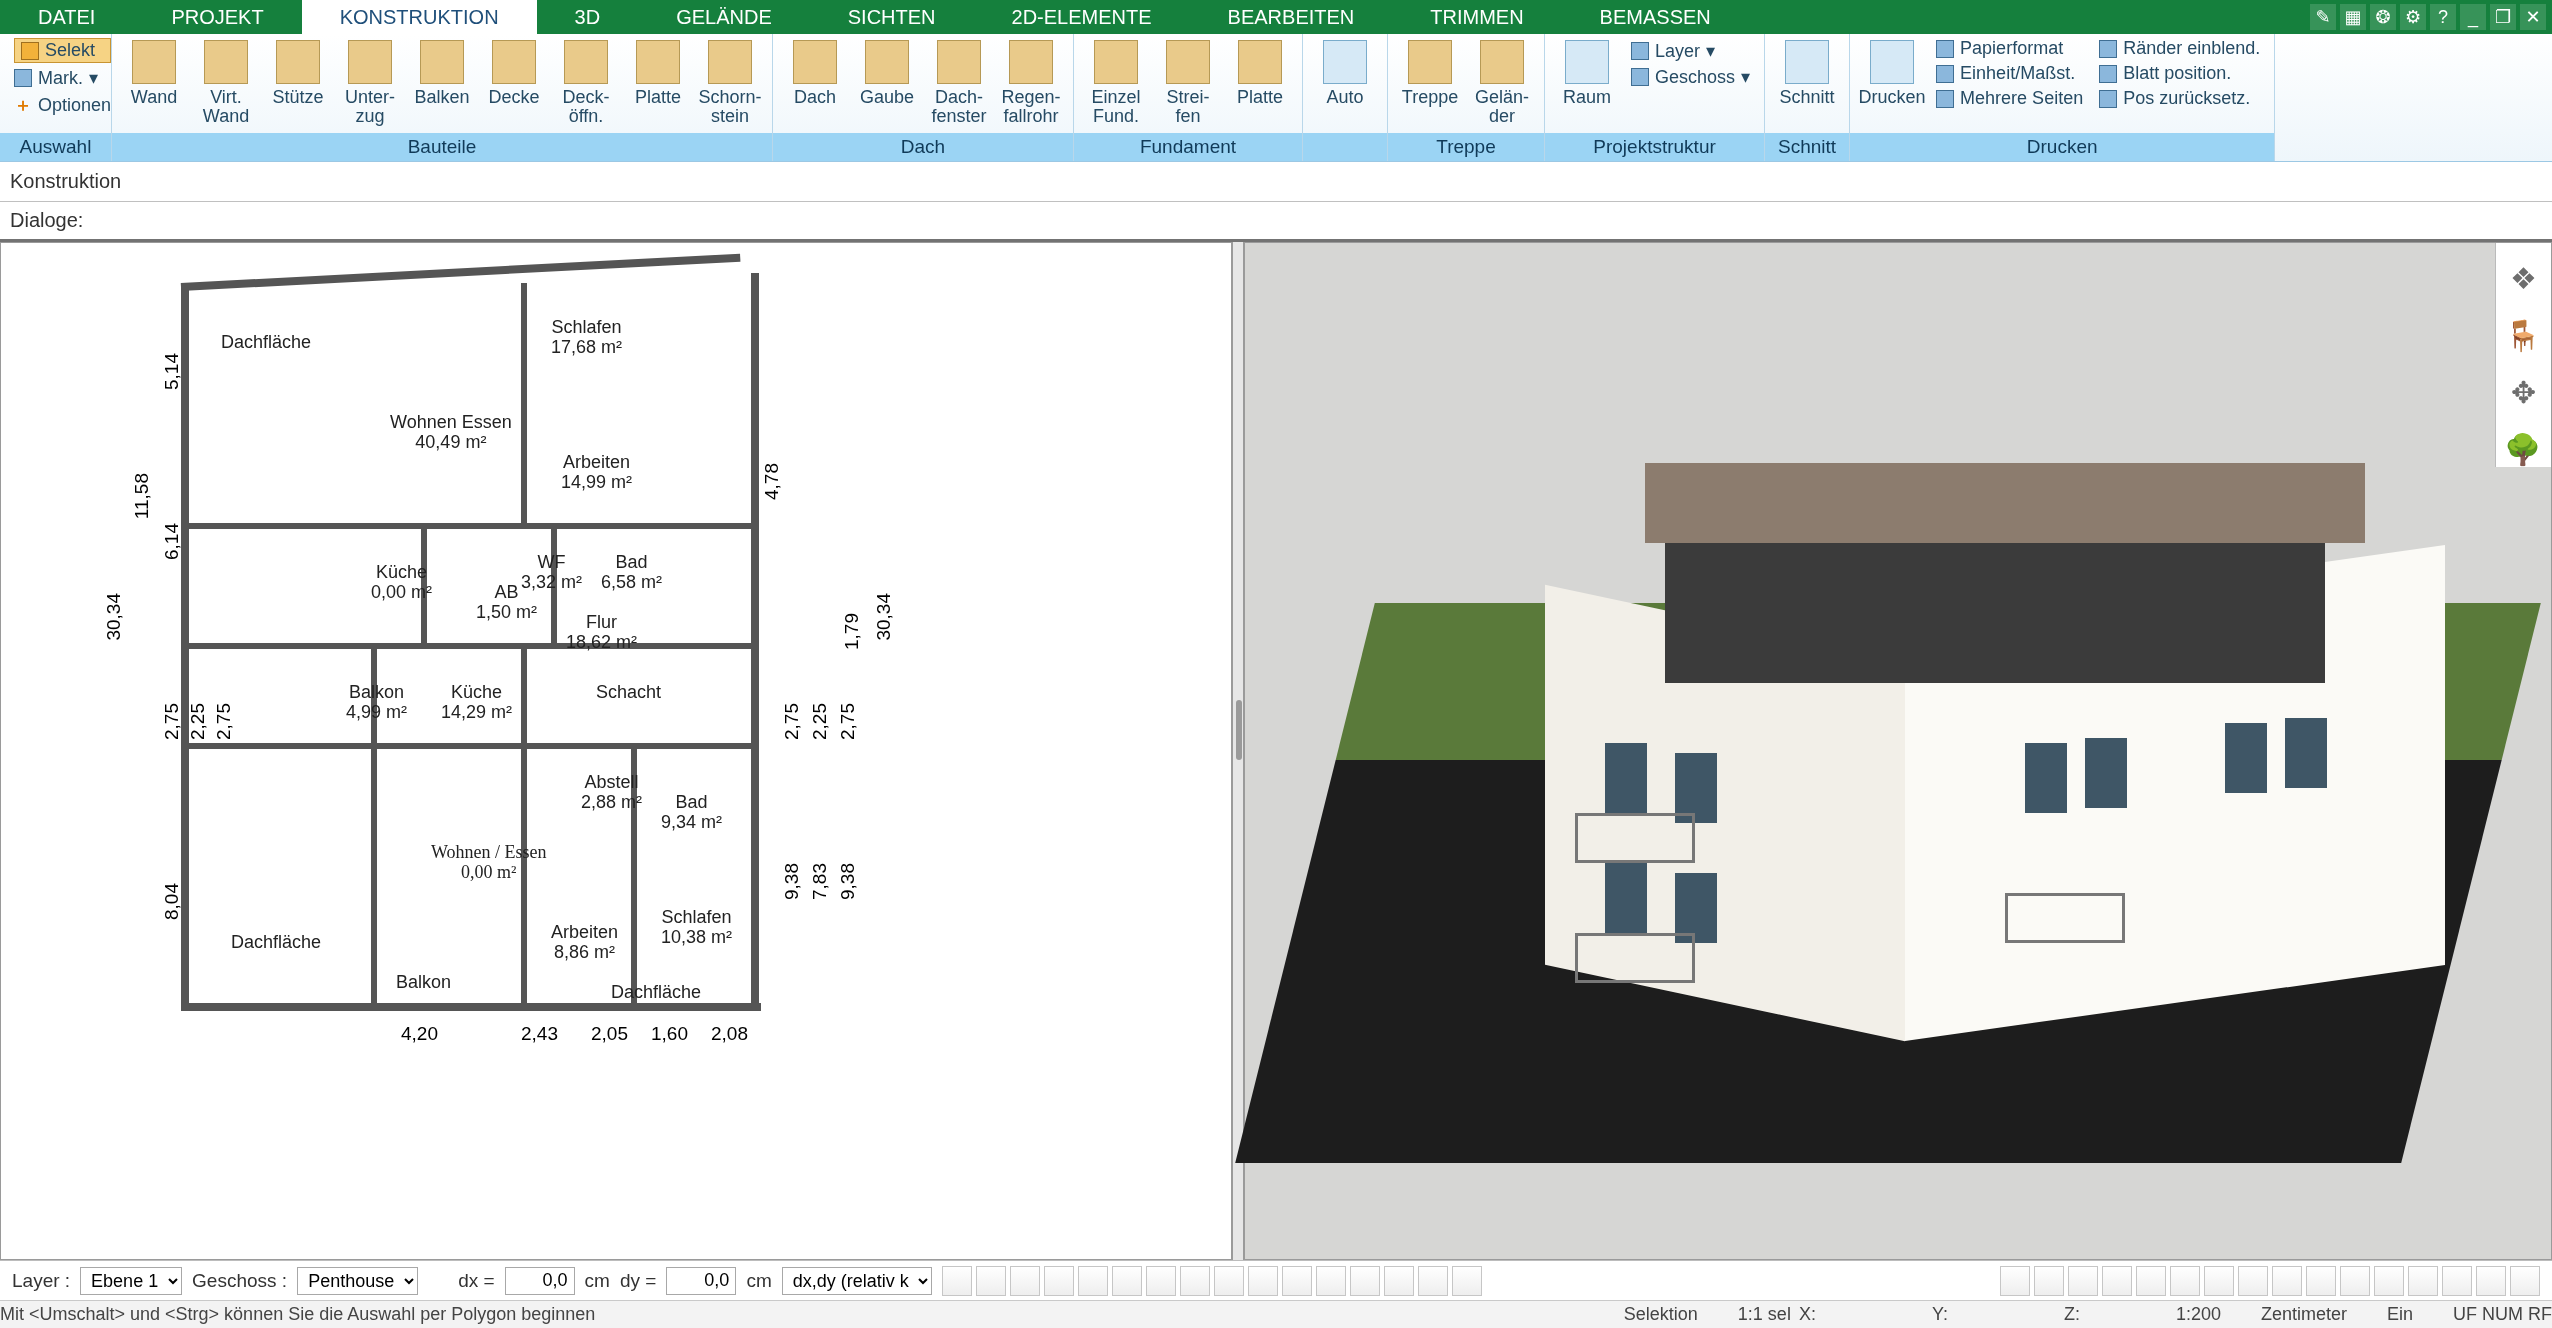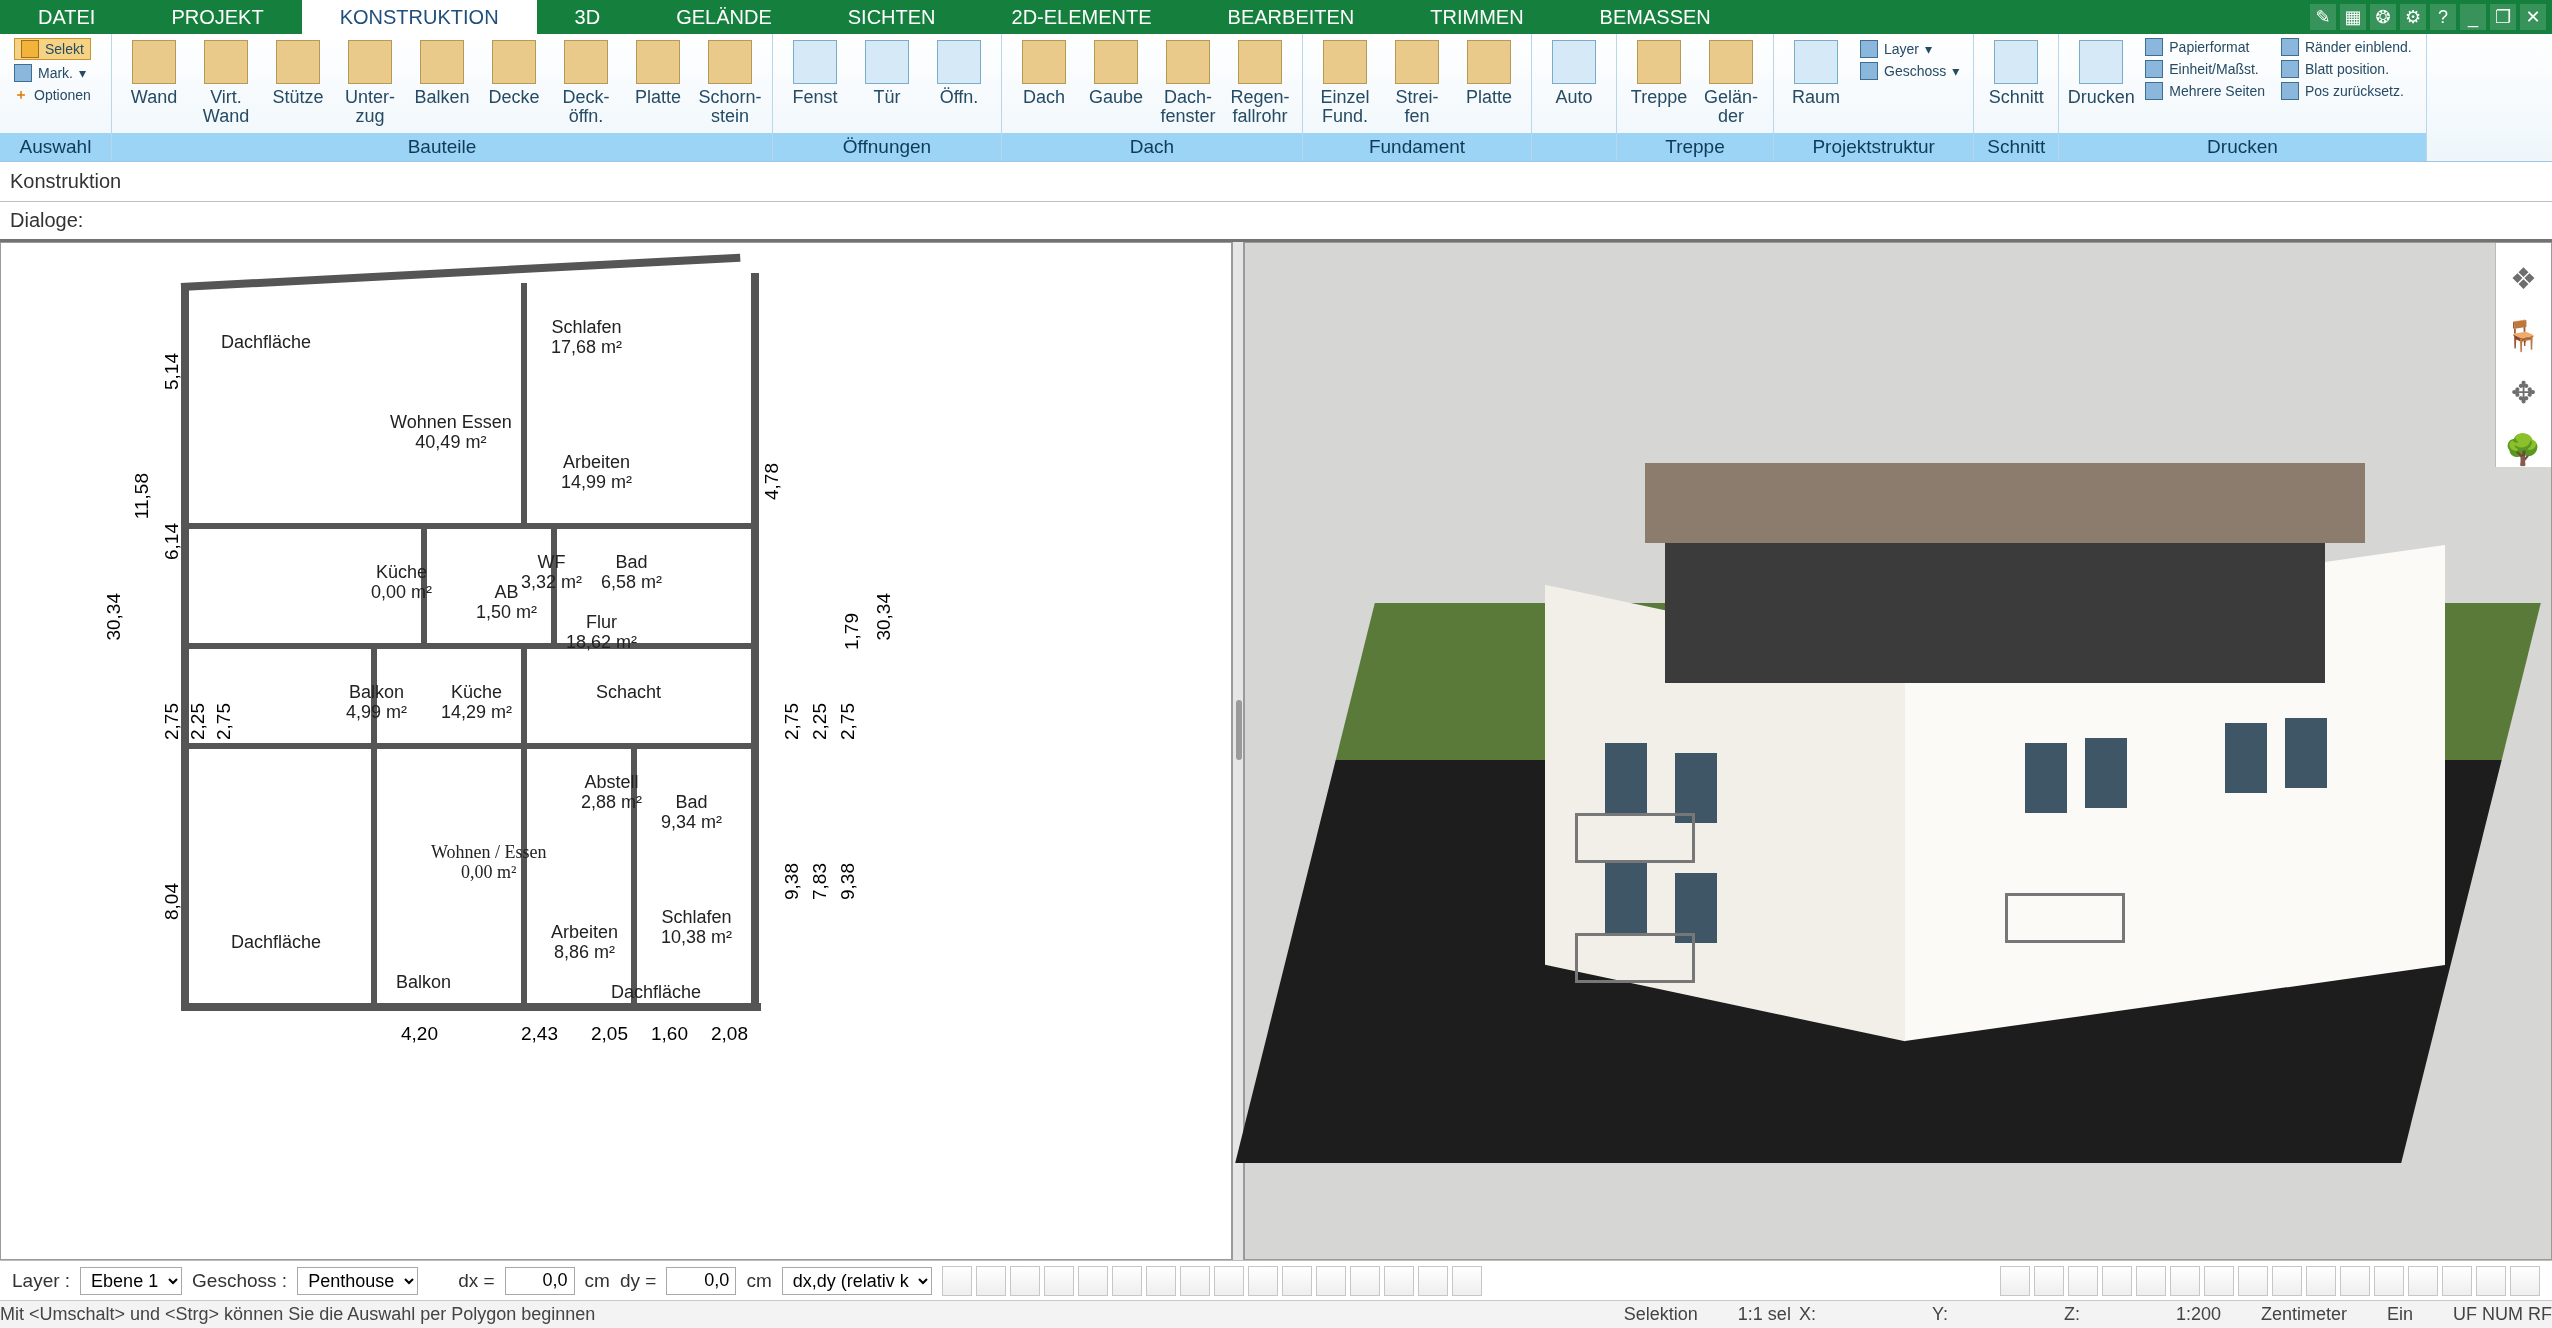--- a/index.html
+++ b/index.html
@@ -17,21 +17,21 @@
 .ribbon { display: flex; height: 128px; background: linear-gradient(#ffffff,#eef6fb); border-bottom: 1px solid #9cc8e4; }
 .group   { display: flex; flex-direction: column; border-right: 1px solid #b9d7ea; }
 .group .body  { flex: 1; display: flex; align-items: flex-start; padding: 2px 6px 0 6px; }
 .group .title { height: 28px; background: #9bd4f4; color: #103a58; font-size: 19px; display: flex; align-items: center; justify-content: center; }
 
 .bigbtn { display: flex; flex-direction: column; align-items: center; width: 72px; padding-top: 4px; cursor: pointer; }
 .bigbtn .ic { width: 44px; height: 44px; background: #e9ca8a; border: 1px solid #b69955; margin-bottom: 4px; }
 .bigbtn .ic.alt { background: #d6e9f6; border-color: #7aaccb; }
 .bigbtn .lbl { font-size: 18px; color: #264b64; text-align: center; line-height: 1.05; white-space: pre-line; }
 
-.stack { display: flex; flex-direction: column; gap: 4px; padding: 2px 8px; font-size: 14px; color: #264b64; }
+.stack { display: flex; flex-direction: column; gap: 4px; padding: 2px 8px; font-size: 18px; color: #264b64; }
 .stack .row { display: flex; align-items: center; gap: 6px; cursor: pointer; white-space: nowrap; }
 .stack .sq  { width: 18px; height: 18px; background: #f3b23a; border: 1px solid #a0701e; }
 .stack .sq.b{ background:#8bb7dc;border-color:#3f6e93;}
 .sel-group .row.sel { background:#f6d384; border:1px solid #c89432; padding:1px 6px; }
 
 
 .subbar1 { height: 40px; border-bottom: 1px solid #c0c0c0; display: flex; align-items: center; padding: 0 10px; font-size: 20px; color: #333; }
 .subbar2 { height: 40px; border-bottom: 3px solid #737373; display: flex; align-items: center; padding: 0 10px; font-size: 20px; color: #333; }
 
 
@@ -161,37 +161,20 @@
         </div>
         <div class="bigbtn">
           <div class="ic"></div>
           <div class="lbl">Schorn-
 stein</div>
         </div>
       </div>
     <div class="title">Bauteile</div>
   </div>
 
-  <div class="group">
-    <div class="body" id="g-oeff">
-        <div class="bigbtn">
-          <div class="ic alt"></div>
-          <div class="lbl">Fenst</div>
-        </div>
-        <div class="bigbtn">
-          <div class="ic alt"></div>
-          <div class="lbl">Tür</div>
-        </div>
-        <div class="bigbtn">
-          <div class="ic alt"></div>
-          <div class="lbl">Öffn.</div>
-        </div>
-      </div>
-    <div class="title">Öffnungen</div>
-  </div>
 
   <div class="group">
     <div class="body" id="g-dach">
         <div class="bigbtn">
           <div class="ic"></div>
           <div class="lbl">Dach</div>
         </div>
         <div class="bigbtn">
           <div class="ic"></div>
           <div class="lbl">Gaube</div>

